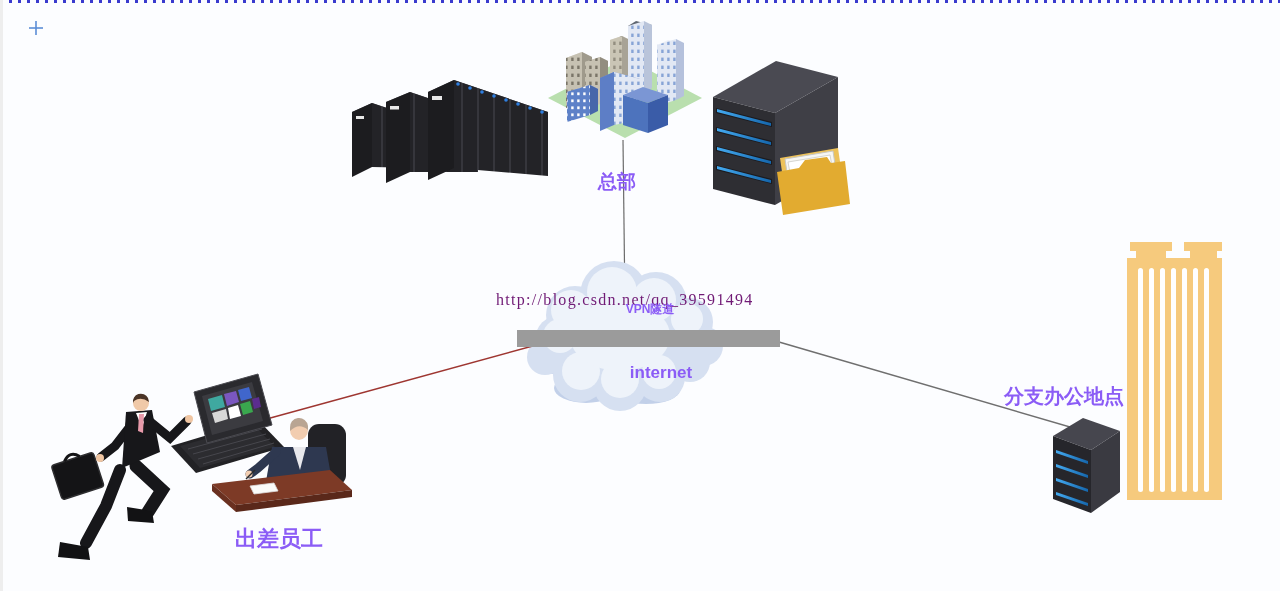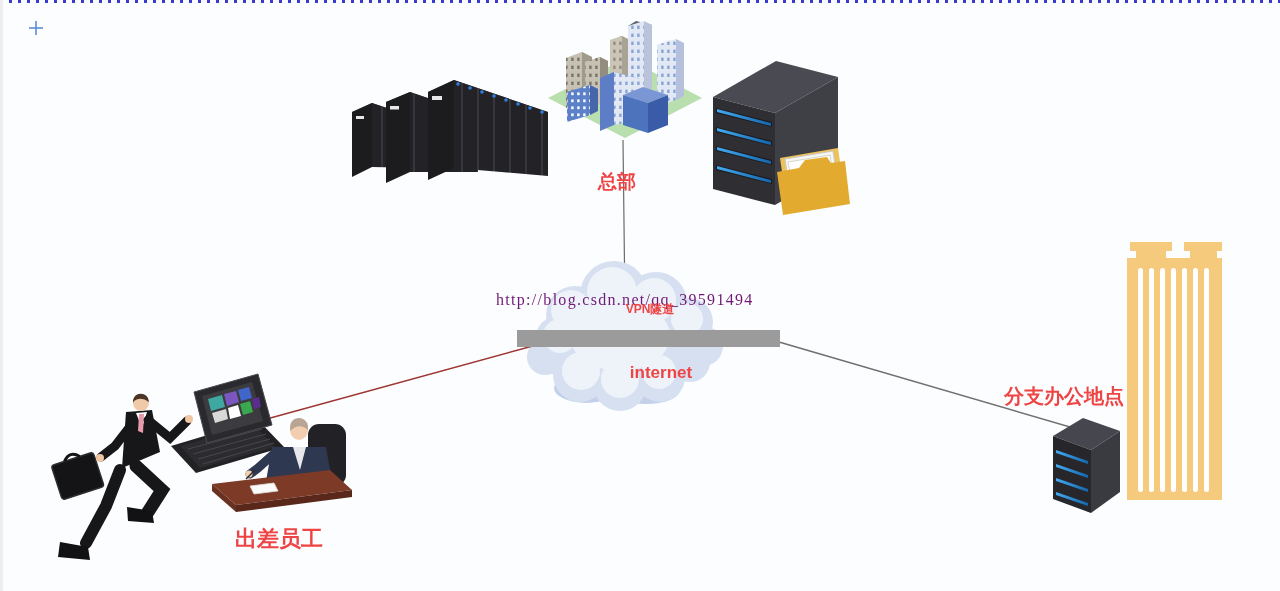--- a/index.html
+++ b/index.html
@@ -8,21 +8,21 @@
     background:#fcfdff;
     font-family:"Liberation Sans", sans-serif;
   }
   #top-dotted-border{
     position:absolute;left:0;top:0;width:1280px;height:3px;
     background:repeating-linear-gradient(90deg,#3a3ace 0 3px,transparent 3px 9px);
   }
   #left-edge{position:absolute;left:0;top:0;width:3px;height:591px;background:#eeeeee;}
   #diagram-svg{position:absolute;left:0;top:0;z-index:1;}
   .lbl{
-    position:absolute;z-index:6;color:#ef4444;font-weight:bold;
+    position:absolute;z-index:6;color:#8b5cf6;font-weight:bold;
     white-space:nowrap;transform:translateX(-50%);
   }
   #watermark{
     position:absolute;left:496px;top:291px;z-index:5;
     color:#701a75;font-family:Liberation Serif, serif;
     font-size:16px;letter-spacing:1.3px;white-space:nowrap;
   }
   #label-headquarters{left:617px;top:169px;font-size:19px;}
   #label-vpn-tunnel{left:650px;top:301px;font-size:12px;z-index:7;}
   #label-internet{left:661px;top:363px;font-size:17px;z-index:7;}

